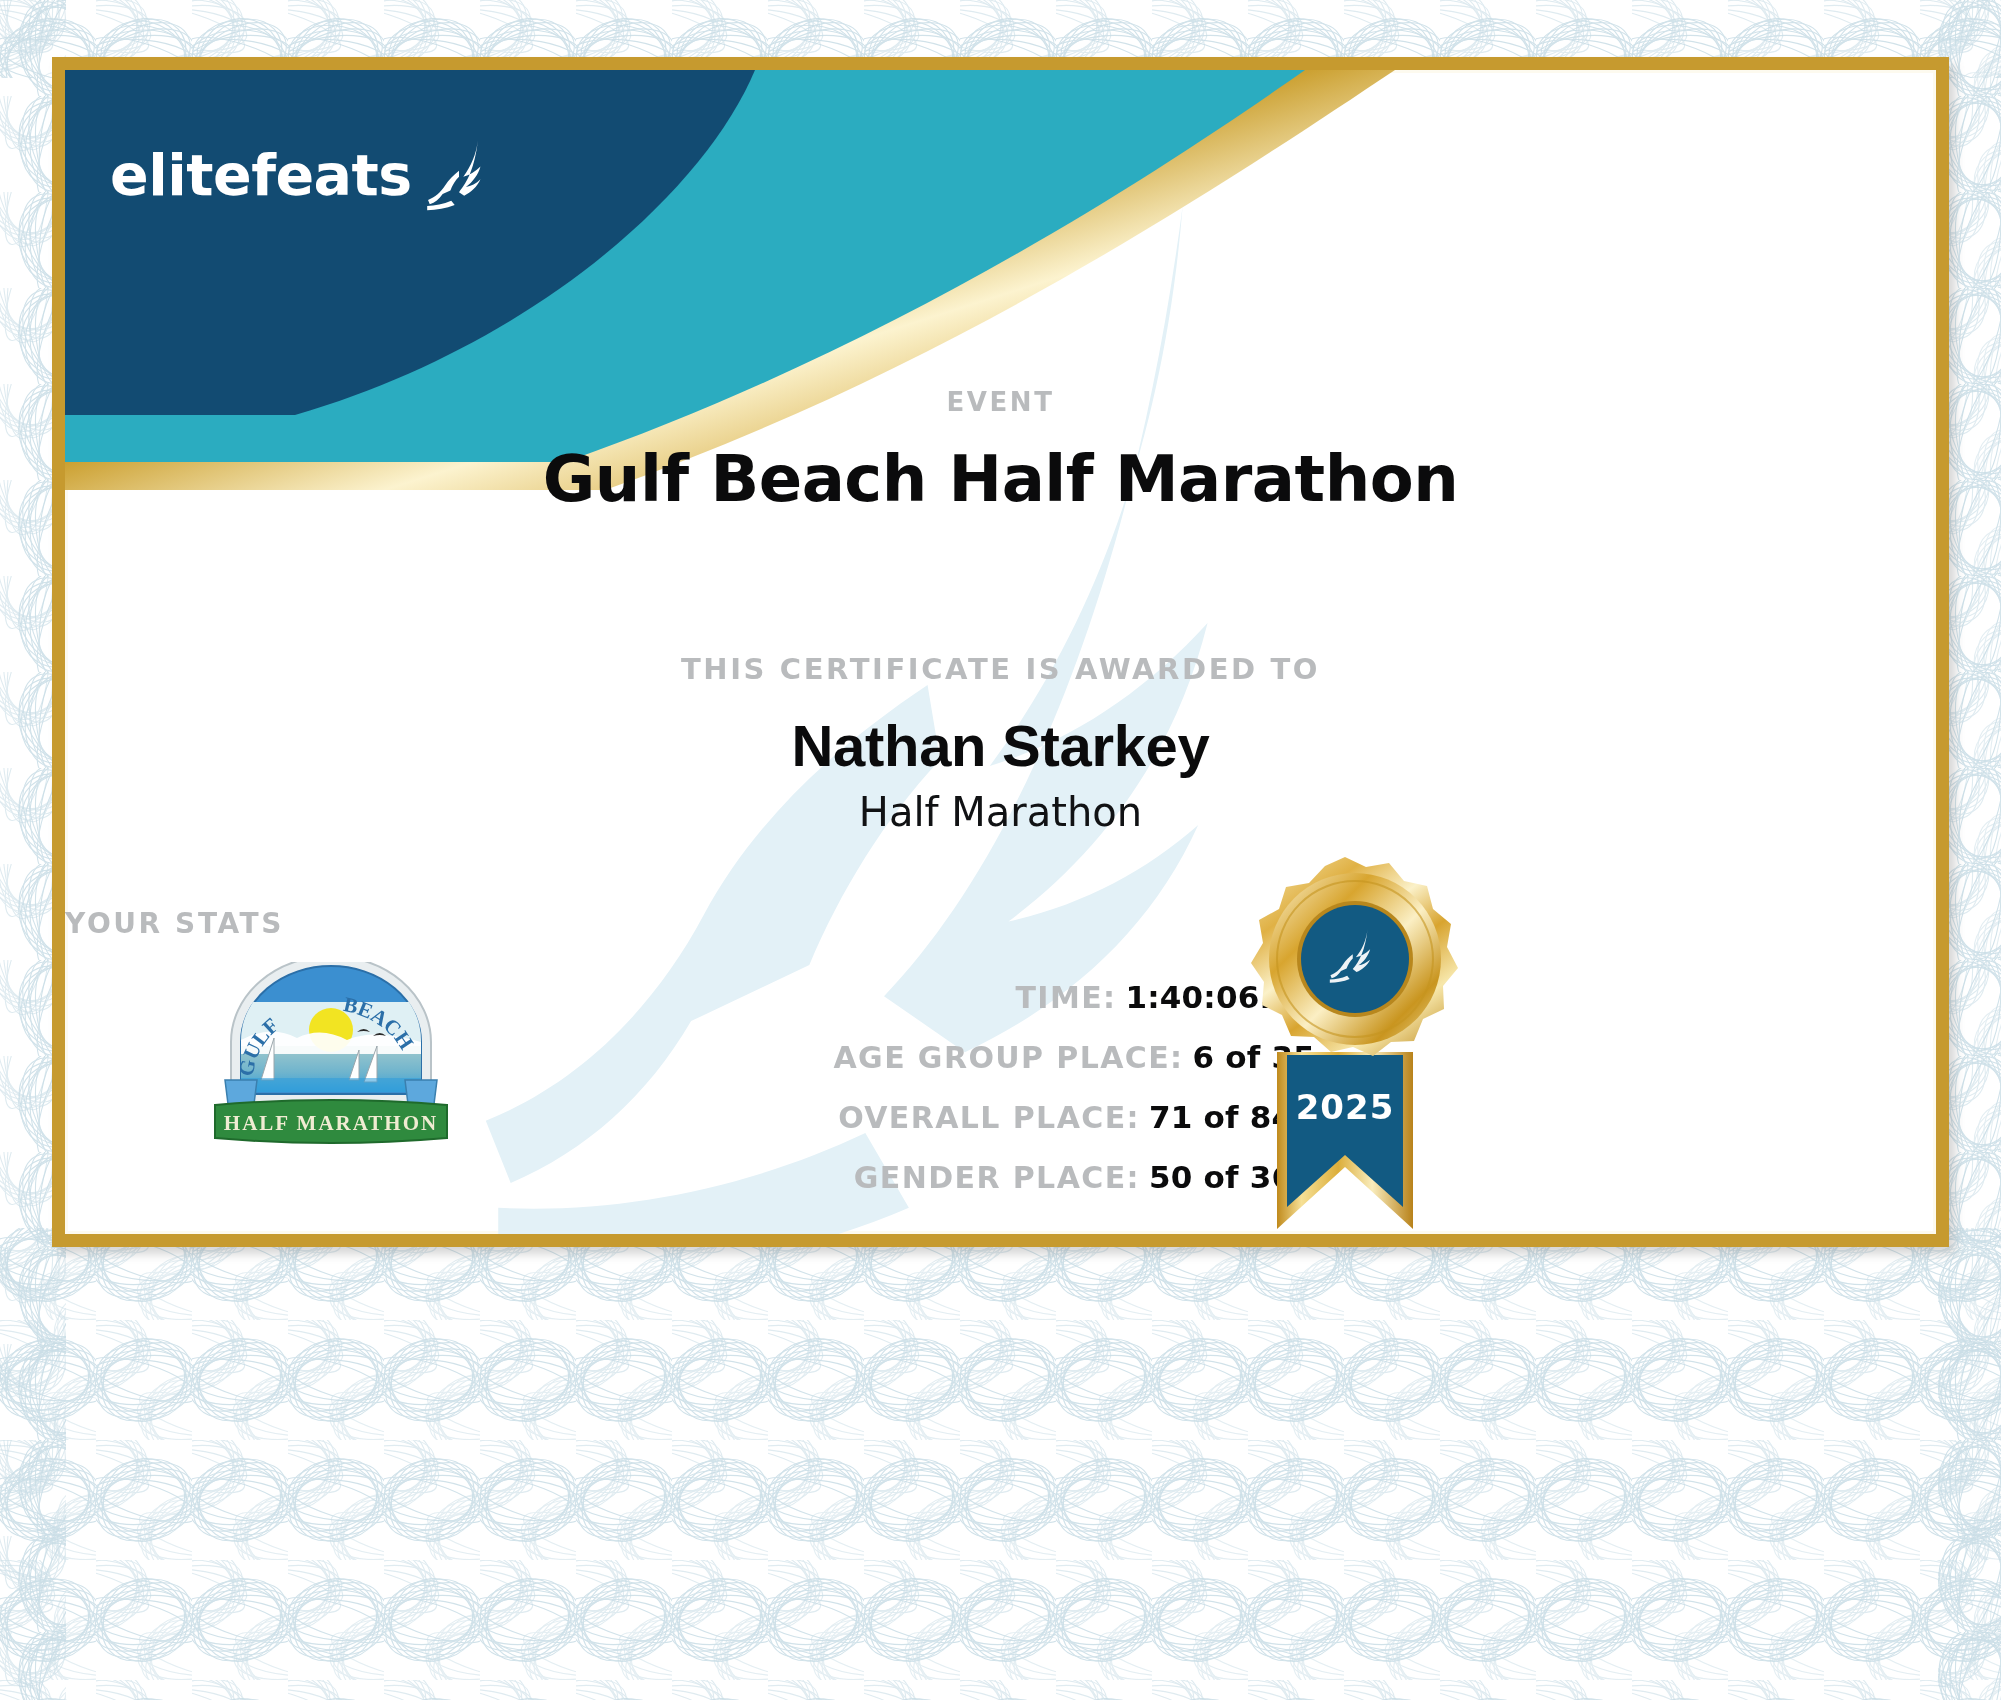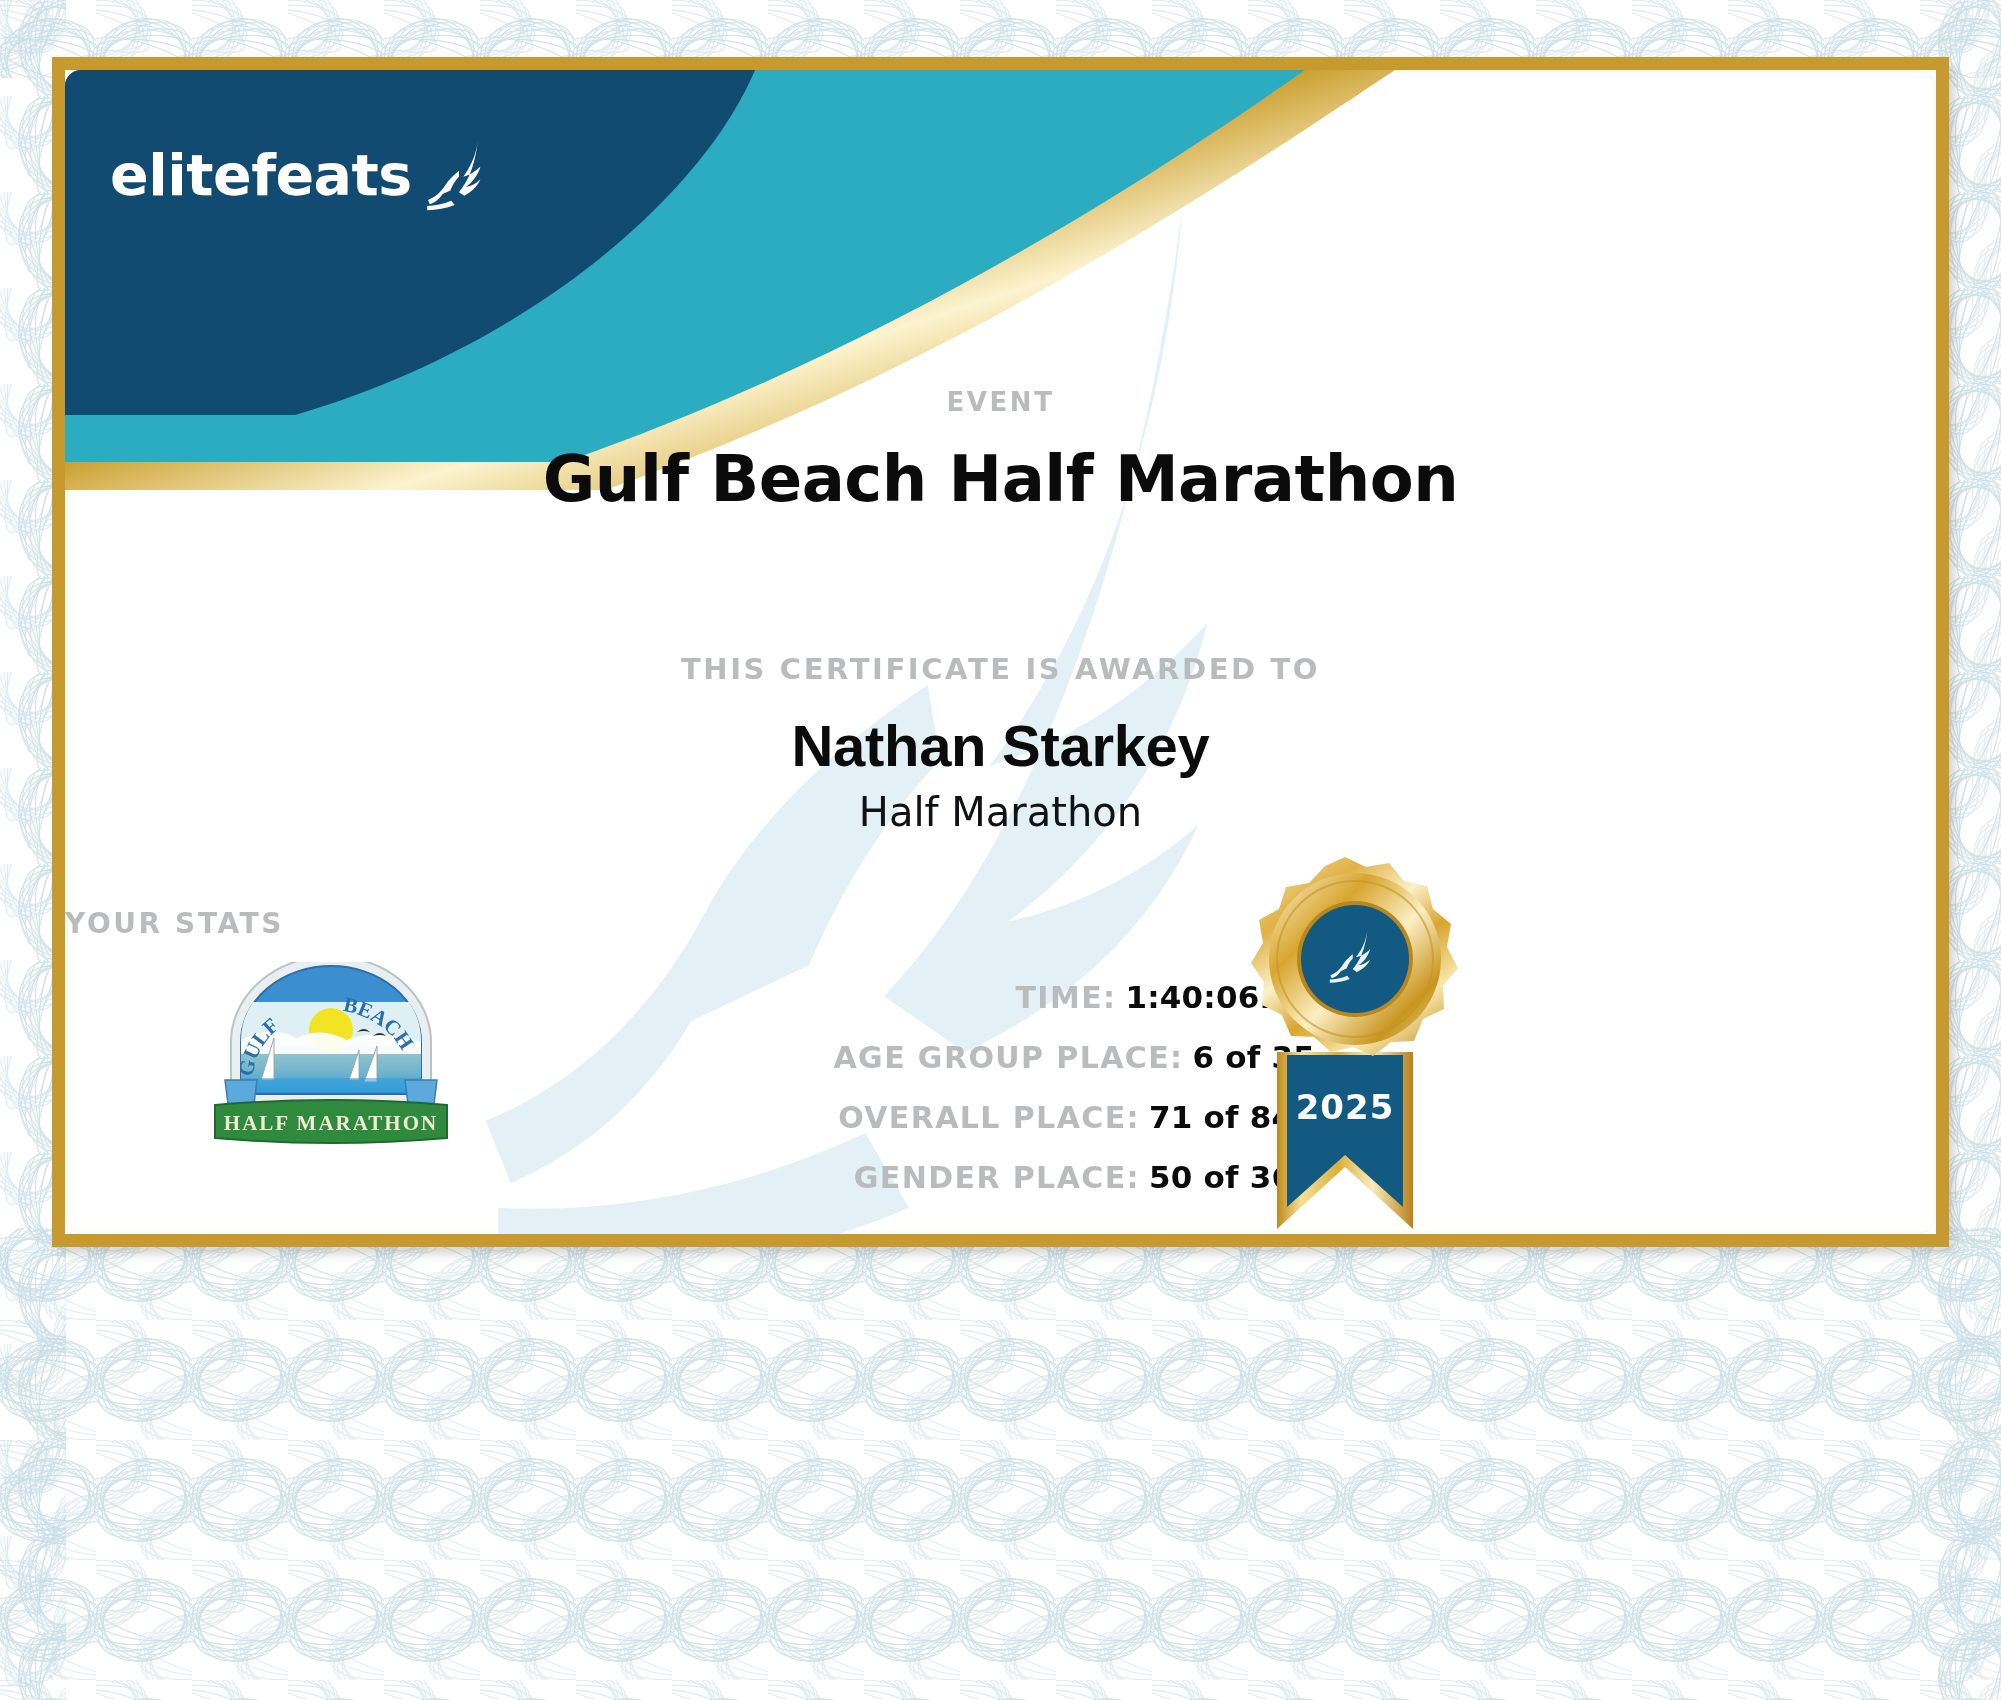--- a/index.html
+++ b/index.html
@@ -39,21 +39,20 @@
     border: 13px solid #c69a2f;
     background: #ffffff;
     box-shadow: 6px 7px 9px rgba(120,120,120,0.30);
   }
   #cert-inner {
     position: absolute;
     inset: 0;
     background: #ffffff;
     overflow: hidden;
     box-shadow: inset 0 0 0 3px #fdfaef;
-    border-radius: 16px;
   }
 
   
   .corner-art { position: absolute; left: 0; top: 0; width: 1400px; height: 420px; }
 
   .brand-logo {
     position: absolute;
     left: 45px;
     top: 62px;
     display: flex;

